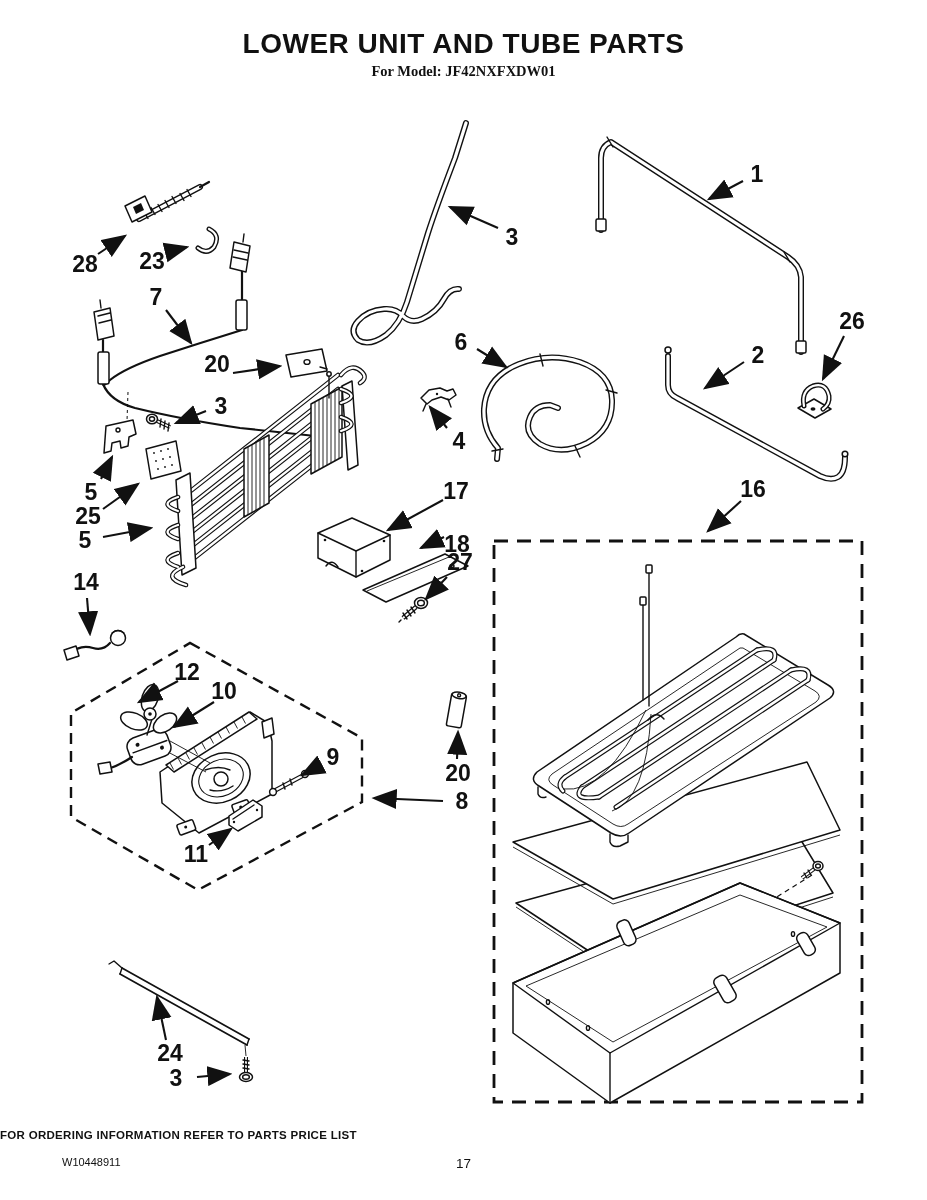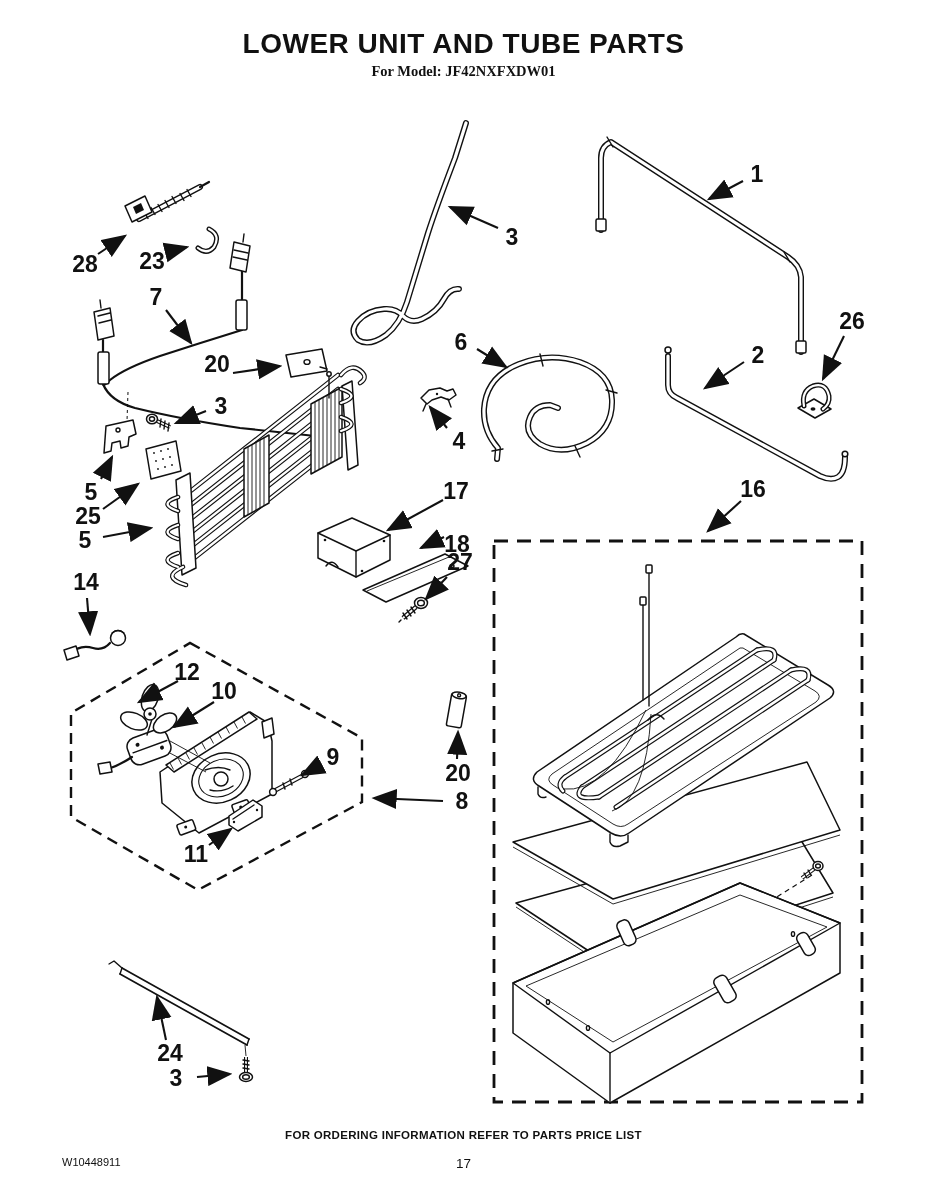--- a/index.html
+++ b/index.html
@@ -2,21 +2,21 @@
 <html><head>
 <meta charset="utf-8">
 <style>
   html,body{margin:0;padding:0;background:#e8e8e8;}
   #page{position:relative;width:927px;height:1200px;background:#ffffff;margin:0 auto;
         font-family:"Liberation Sans",sans-serif;color:#111;overflow:hidden;}
   .hdr{position:absolute;left:0;width:927px;text-align:center;}
   #title{top:28px;font-size:28px;font-weight:bold;letter-spacing:.5px;}
   #model-line{top:63px;font-size:14.5px;font-weight:bold;font-family:Liberation Serif, serif;}
   #base-line{top:85px;font-size:14.5px;font-weight:bold;}
-  #ordering-note{position:absolute;left:0;top:1129px;width:927px;text-align:center;
+  #ordering-note{position:absolute;left:0;top:1129px;width:927px;text-align:left;
                  font-size:11.5px;font-weight:bold;letter-spacing:.3px;}
   #doc-number{position:absolute;left:62px;top:1156px;font-size:11px;}
   #page-number{position:absolute;left:0;top:1156px;width:927px;text-align:center;font-size:13.5px;}
   svg{position:absolute;left:0;top:0;}
   .co{position:absolute;transform:translate(-50%,-50%);font-size:23px;font-weight:bold;
       color:#111;white-space:nowrap;}
   .k1{left:757px;top:174px}.k2{left:758px;top:355px}.k3a{left:221px;top:406px}
   .k3b{left:176px;top:1078px}.k4{left:459px;top:441px}.k5{left:91px;top:492px}
   .k6{left:461px;top:342px}.k7{left:156px;top:297px}.k8{left:462px;top:801px}
   .k9{left:333px;top:757px}.k10{left:224px;top:691px}.k11{left:196px;top:854px}

